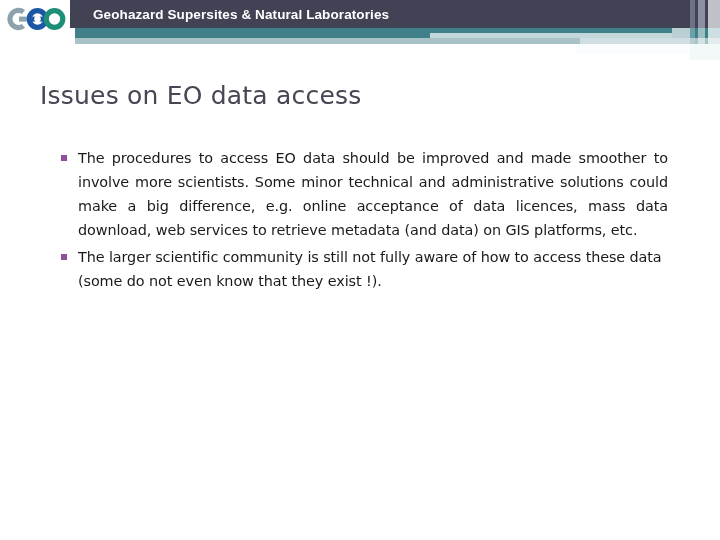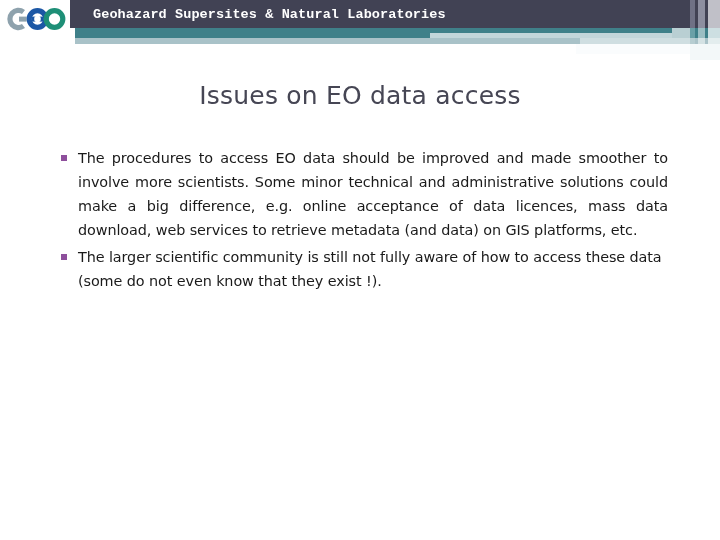--- a/index.html
+++ b/index.html
@@ -34,21 +34,21 @@
     height: 28px;
     background: #414254;
   }
   .hdr-title {
     position: absolute;
     left: 93px;
     top: 5px;
     width: 560px;
     height: 20px;
     color: #ffffff;
-    font-family: Liberation Mono, monospace;
+    font-family: Liberation Sans, sans-serif;
     font-size: 13.5px;
     font-weight: 700;
     letter-spacing: 0.1px;
     line-height: 19px;
     white-space: nowrap;
   }
 
   
   .hdr-teal {
     position: absolute;
@@ -147,21 +147,20 @@
     height: 30px;
   }
   .geo-logo svg { display: block; }
 
   
   .slide-title {
     position: absolute;
     left: 40px;
     top: 80px;
     width: 640px;
-    text-align: center;
     color: #464654;
     font-family: "DejaVu Sans", sans-serif;
     font-size: 25px;
     font-weight: 400;
     letter-spacing: 0.2px;
     line-height: 32px;
   }
 
   
   .body-block {

